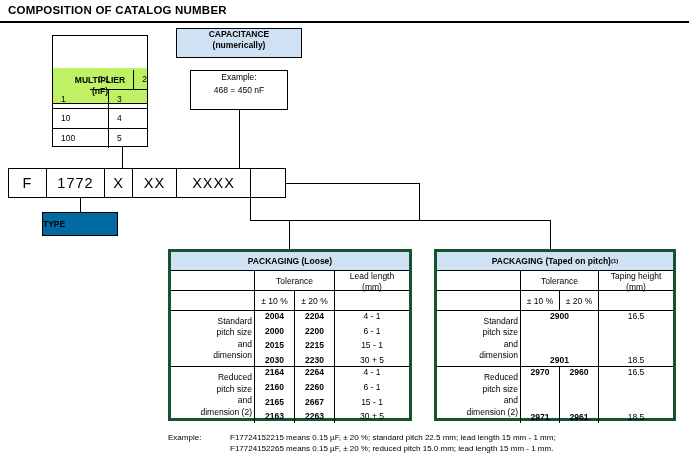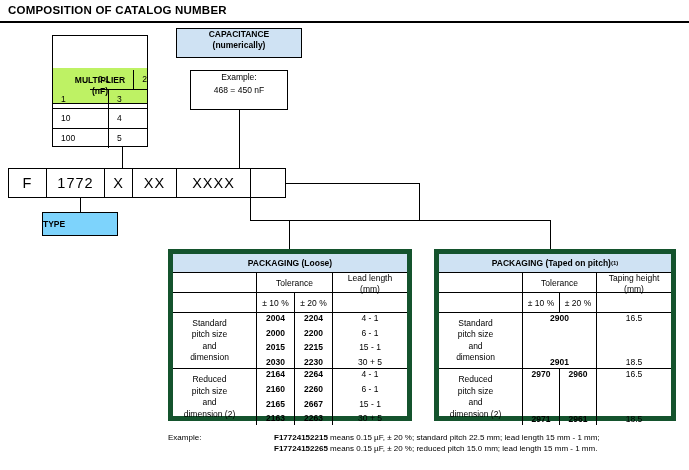--- a/index.html
+++ b/index.html
@@ -151,27 +151,27 @@
   .cn-tail{ flex: 1; }
 
   
   #type-box {
     left: 42px;
     top: 212px;
     width: 76px;
     height: 24px;
     font-size: 8.5px;
     font-weight: bold;
-    background: #7dd3fc;
+    background: #0369a1;
   }
 
   
   .pk-table {
     position: absolute;
-    border: 5px solid #14532d;
+    border: 3px solid #14532d;
     box-sizing: border-box;
     font-size: 8.5px;
   }
   #packaging-loose {
     left: 168px;
     top: 249px;
     width: 244px;
     height: 172px;
   }
   #packaging-taped {
@@ -248,23 +248,23 @@
     display: flex;
     box-sizing: border-box;
   }
   .pk-body-row.first { border-bottom: 1px solid #000; }
   .pk-body-row .rowlabel {
     width: 84px;
     border-right: 1px solid #000;
     box-sizing: border-box;
     display: flex;
     flex-direction: column;
-    align-items: center;
+    align-items: flex-end;
     justify-content: center;
-    padding-right: 10px;
+    padding-right: 2px;
     line-height: 11.5px;
     text-align: right;
   }
   .pk-body-row .col {
     flex: 1;
     border-right: 1px solid #000;
     box-sizing: border-box;
     display: flex;
     flex-direction: column;
     align-items: center;
@@ -296,21 +296,21 @@
   }
   #example-footer .ex-label {
     position: absolute;
     left: 0;
     top: 0;
     width: 60px;
   }
   #example-footer .ex-lines {
     margin-left: 62px;
   }
-  #example-footer b { font-weight: bold; margin-left: 44px; }
+  #example-footer b { font-weight: normal; }
 </style>
 </head>
 <body>
 
 <div class="page-title">COMPOSITION OF CATALOG NUMBER</div>
 <div class="title-rule"></div>
 
 <div class="box" id="multiplier-table">
   <div class="mt-hdr">
     <span>MULTIPLIER</span>

